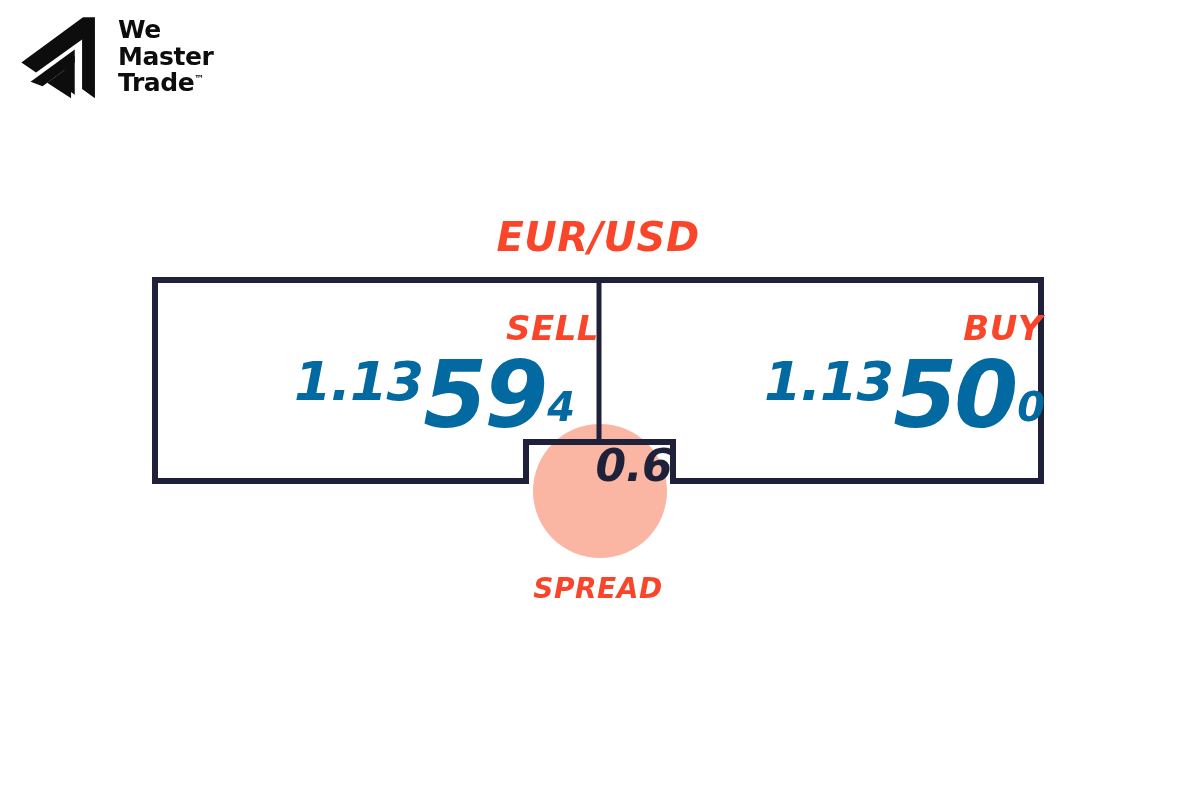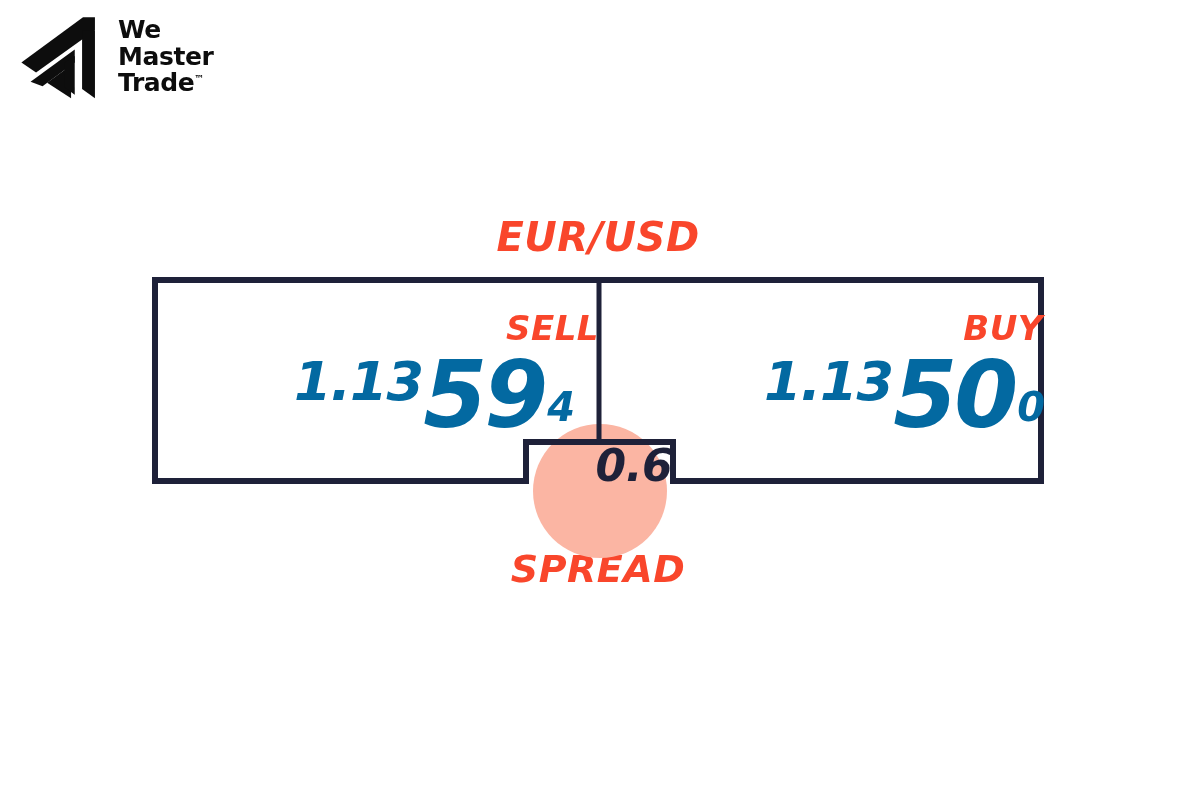--- a/index.html
+++ b/index.html
@@ -156,24 +156,24 @@
     font-weight: 700;
     font-size: 44px;
     letter-spacing: -0.5px;
     color: #1e2139;
   }
 
   #spread-caption {
     text-align: center;
     font-family: "DejaVu Sans", sans-serif;
     font-weight: 700;
-    font-size: 38px;
+    font-size: 28px;
     letter-spacing: 0.5px;
     color: #f9462b;
-    margin-top: 63px;
+    margin-top: 88px;
   }
 </style>
 </head>
 <body>
 
 <div id="stage">
 
   <div id="brand">
     <svg id="brand-mark" viewBox="0 0 100 100" aria-hidden="true">
       <g fill="#0d0d0d">

